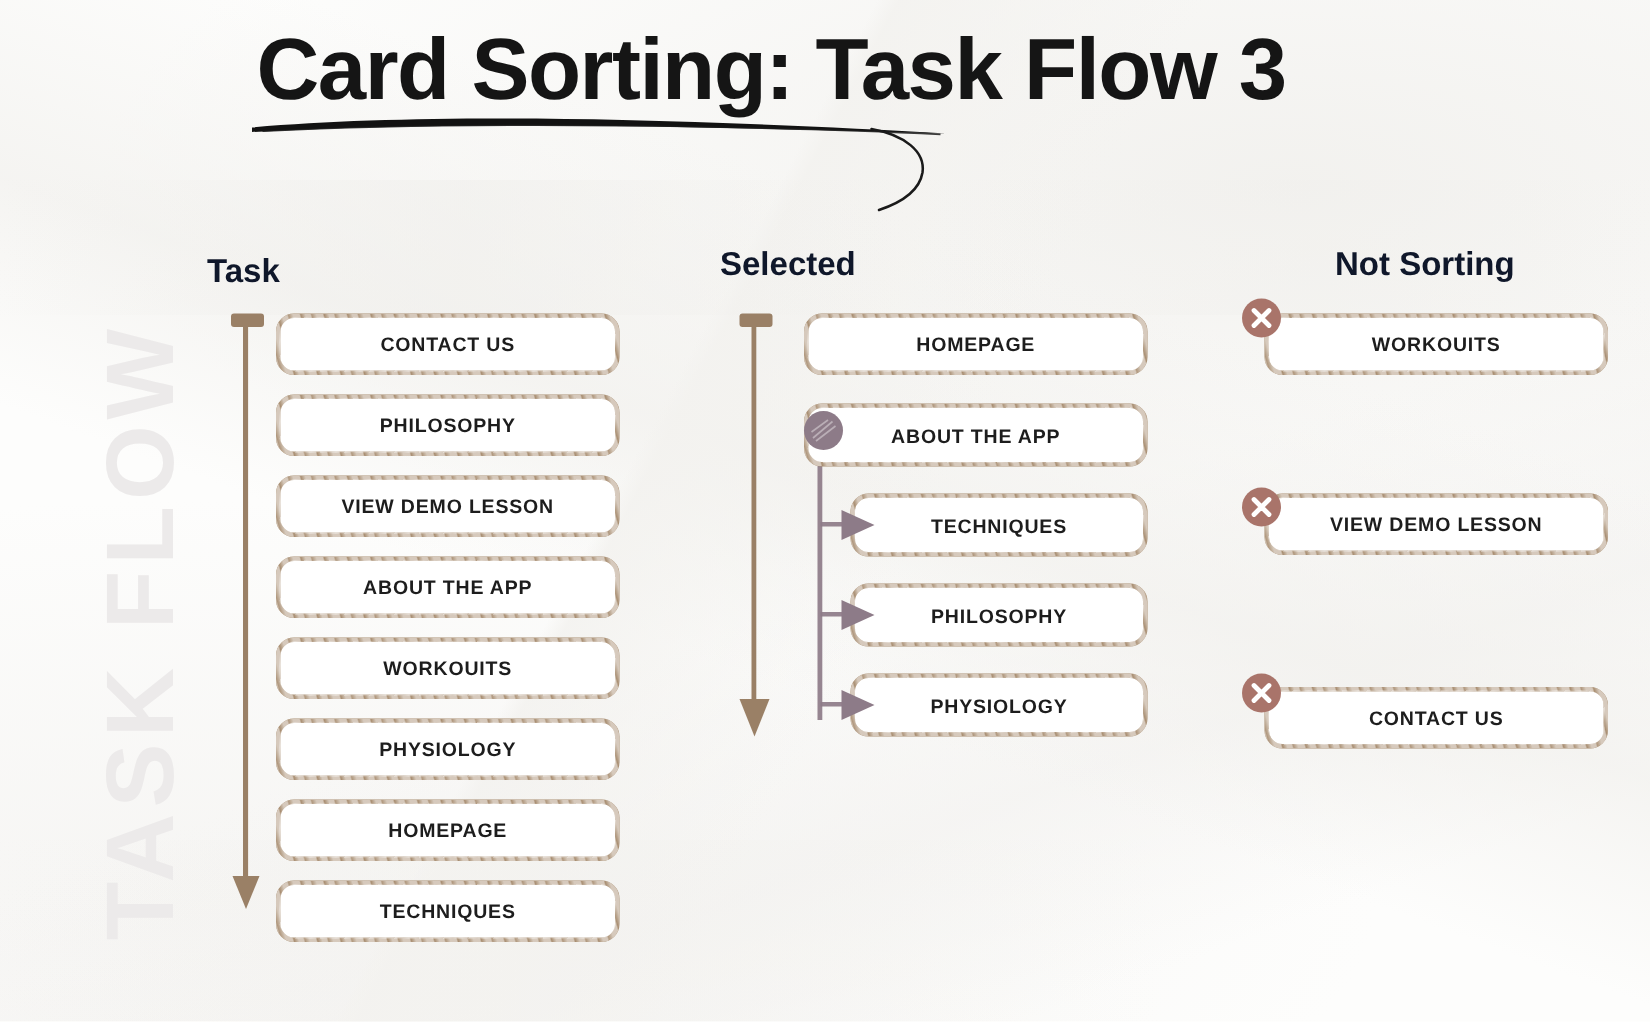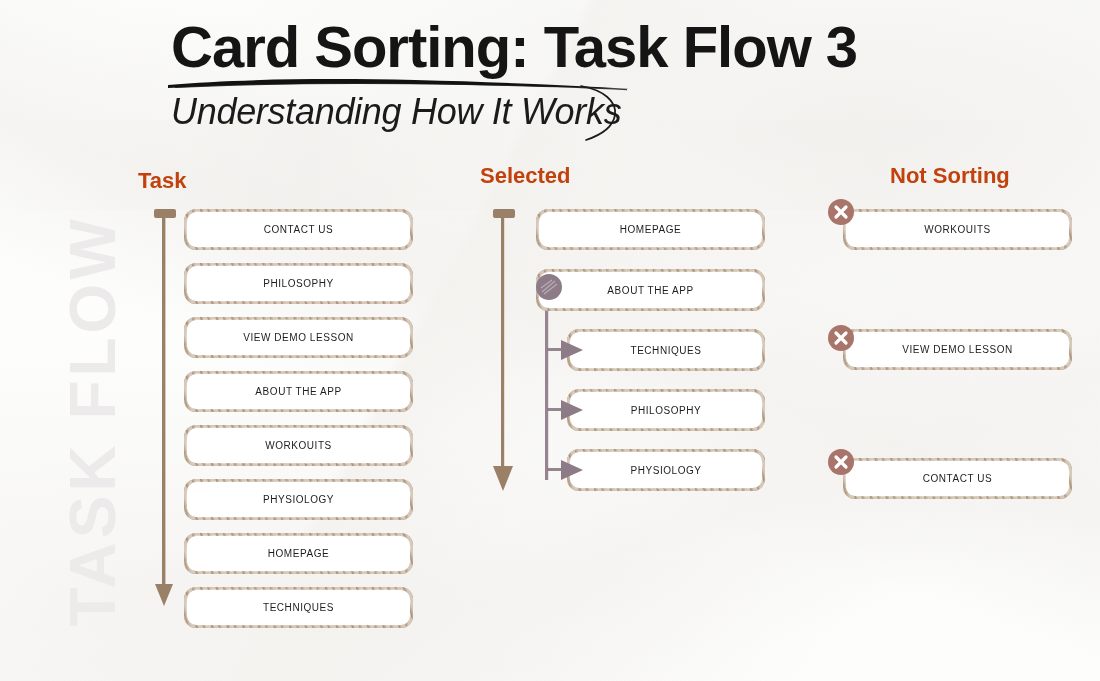--- a/index.html
+++ b/index.html
@@ -47,21 +47,21 @@
   
   #watermark{
     position:absolute;left:-142px;top:384px;width:470px;height:74px;
     transform:rotate(-90deg);transform-origin:center center;
     z-index:1;pointer-events:none;
     font-size:64px;font-weight:800;letter-spacing:4px;
     color:#eceaea;white-space:nowrap;line-height:74px;text-align:center;
   }
 
   
-  .col-title{position:absolute;font-size:22px;font-weight:700;color:#c2410c;z-index:6;white-space:nowrap;}
+  .col-title{position:absolute;font-size:22px;font-weight:700;color:#0f172a;z-index:6;white-space:nowrap;}
   #col-title-task{left:138px;top:168px;}
   #col-title-results{left:480px;top:163px;}
   #col-title-notsel{left:890px;top:163px;}
 
   
   .card{
     position:absolute;z-index:4;
     background:#ffffff;
     border:3px solid #a4886a;
     border-radius:12px;
@@ -75,21 +75,21 @@
     -webkit-mask-image:repeating-linear-gradient(74deg, #000 0px, #000 3px, rgba(0,0,0,.25) 4px, #000 7px, #000 11px, rgba(0,0,0,.1) 12px, #000 15px);
             mask-image:repeating-linear-gradient(74deg, #000 0px, #000 3px, rgba(0,0,0,.25) 4px, #000 7px, #000 11px, rgba(0,0,0,.1) 12px, #000 15px);
   }
   .card::after{
     content:"";position:absolute;inset:-1px;border-radius:12px;
     border:2px solid rgba(255,255,255,.35);pointer-events:none;
     -webkit-mask-image:repeating-linear-gradient(-58deg, rgba(0,0,0,0) 0px, #000 5px, rgba(0,0,0,.15) 9px, #000 14px);
             mask-image:repeating-linear-gradient(-58deg, rgba(0,0,0,0) 0px, #000 5px, rgba(0,0,0,.15) 9px, #000 14px);
   }
   .card-label{
-    font-size:10px;font-weight:400;color:#1d1d1d;letter-spacing:.55px;
+    font-size:13px;font-weight:700;color:#1d1d1d;letter-spacing:.55px;
     white-space:nowrap;position:relative;z-index:2;
   }
 
   
   .col-arrow{position:absolute;z-index:3;pointer-events:none;}
 
   
   #results-connector{position:absolute;left:528px;top:268px;width:70px;height:230px;z-index:3;pointer-events:none;}
   .branch-arrow{position:absolute;z-index:5;pointer-events:none;}
 
@@ -111,21 +111,20 @@
 <div id="watermark">TASK FLOW</div>
 
 <div id="header">
   <div id="main-title">Card Sorting: Task Flow 3</div>
 
   <svg id="title-underline" viewBox="0 0 470 16" preserveAspectRatio="none">
     <path d="M3,9 C70,3 160,2 250,4 C330,6 400,9 466,13 C400,11 320,9 245,8 C160,7 75,8 3,12 Z" fill="#121212"></path>
     <path d="M10,11.5 C90,7.5 190,6.5 300,8.5 C370,9.8 420,11.5 462,13.6" stroke="#1a1a1a" stroke-width="1.1" fill="none" opacity=".85"></path>
   </svg>
 
-  <div id="subtitle">Understanding How It Works</div>
 
   <svg id="subtitle-swoosh" viewBox="0 0 50 58">
     <path d="M6,2 C28,6 42,17 40,31 C38,43 26,51 11,56" stroke="#1a1a1a" stroke-width="1.7" fill="none" stroke-linecap="round"></path>
   </svg>
 </div>
 
 <div>
   <div class="col-title" id="col-title-task">Task</div>
 
   <svg class="col-arrow" style="left:150px;top:206px;width:28px;height:414px;" viewBox="0 0 28 414">

